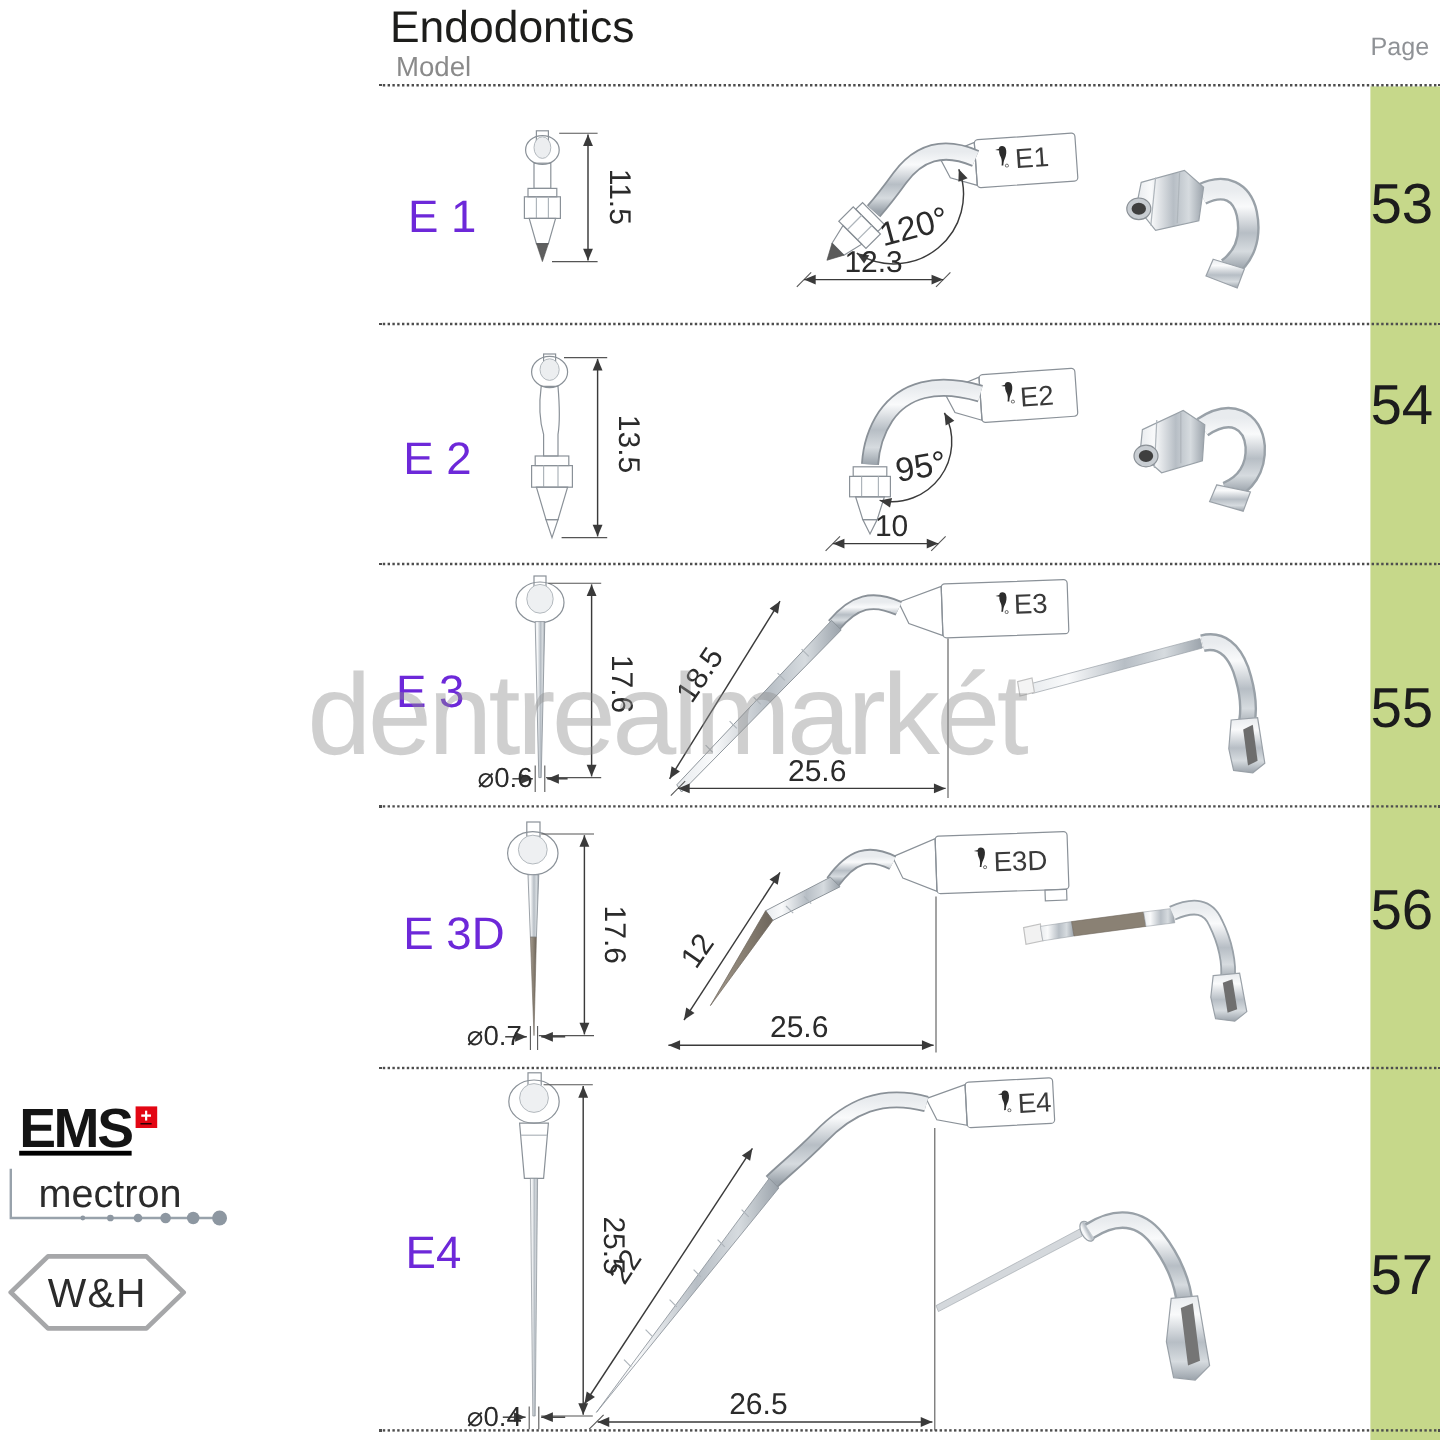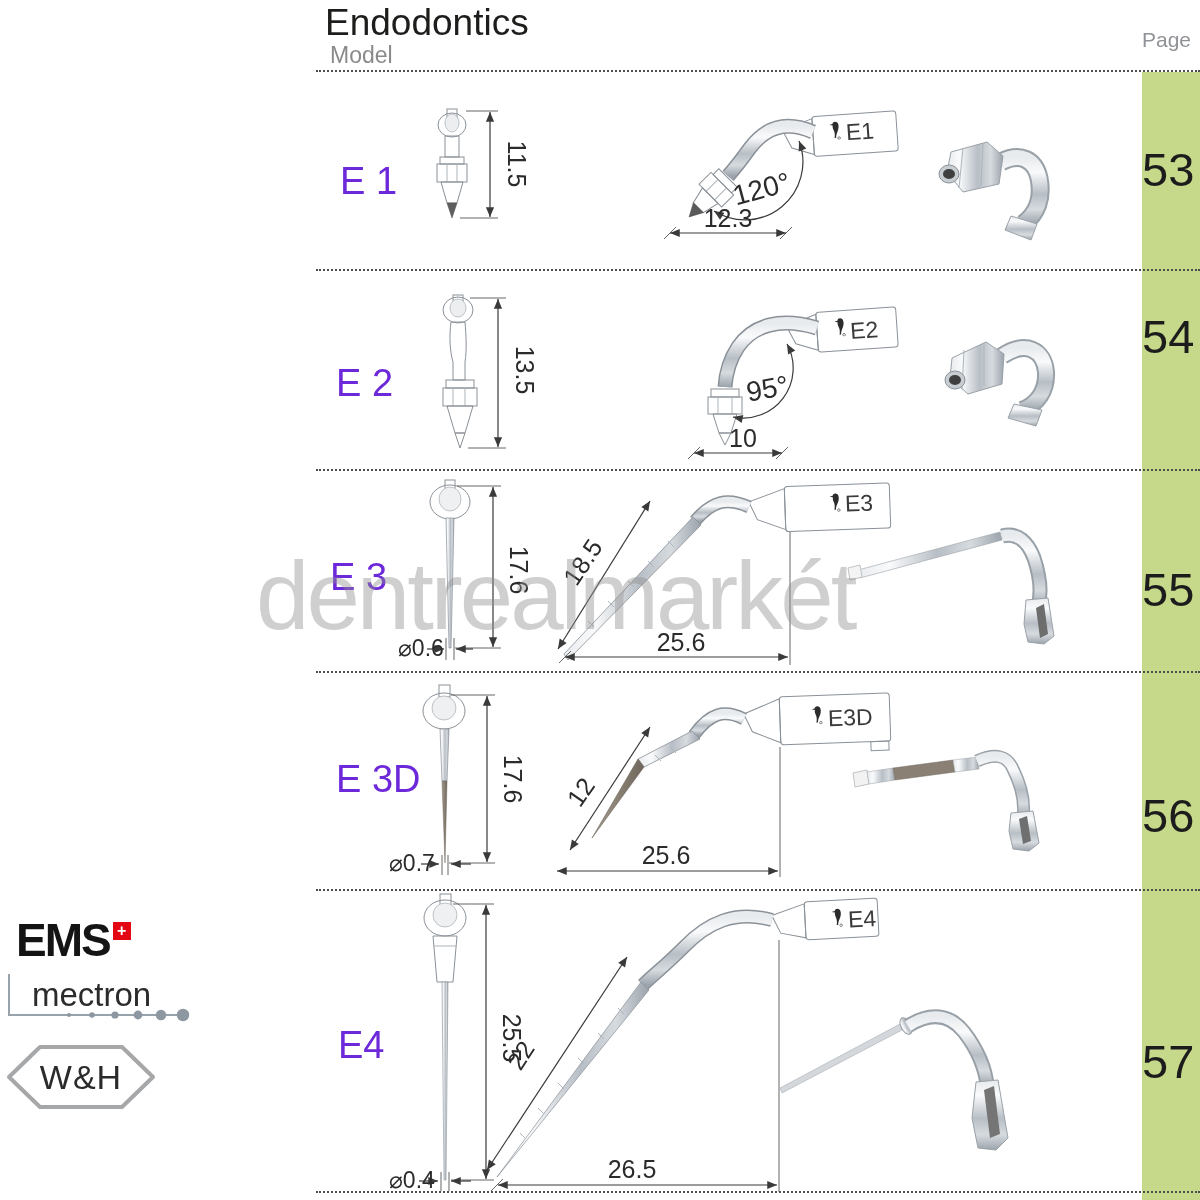--- a/index.html
+++ b/index.html
@@ -18,21 +18,21 @@
   svg{position:absolute;z-index:2;overflow:visible;}
   svg text{font-family:"Liberation Sans","DejaVu Sans",sans-serif;fill:#2b2b2b;}
   .dim{font-size:25px;}
   .dim-sm{font-size:23px;}
   .angle-dim{font-size:28px;}
   .mark{font-size:23px;fill:#3a3a3a;}
   .watermark{
     left:256px;top:546px;font-size:96px;line-height:100px;color:#8f8f8f;
     opacity:.42;letter-spacing:-3px;z-index:3;white-space:nowrap;pointer-events:none;
   }
-  .ems{left:16px;top:920px;display:flex;align-items:flex-start;z-index:2;}
+  .ems{left:16px;top:920px;display:flex;align-items:flex-start;z-index:2;text-decoration:underline;}
   .ems-text{font-size:46px;font-weight:bold;color:#141414;letter-spacing:-2px;line-height:40px;}
   .ems-cross{display:block;width:18px;height:18px;background:#e30613;color:#ffffff;
     font-size:16px;font-weight:bold;line-height:18px;text-align:center;margin-left:3px;margin-top:2px;}
   .outline{fill:none;stroke:#8a9198;stroke-width:1;}
   .dimline{stroke:#3a3a3a;stroke-width:1.2;fill:none;}
   .tick{stroke:#555;stroke-width:0.9;fill:none;}
   .hatch{stroke:#aeb5bb;stroke-width:1;}
 </style>
 </head>
 <body>
@@ -76,21 +76,21 @@
 <div class="abs sep" style="top:70px"></div>
 <div class="abs sep" style="top:269px"></div>
 <div class="abs sep" style="top:469px"></div>
 <div class="abs sep" style="top:671px"></div>
 <div class="abs sep" style="top:889px"></div>
 <div class="abs sep" style="top:1191px"></div>
 
 <div class="abs page-num" style="top:143px">53</div>
 <div class="abs page-num" style="top:310px">54</div>
 <div class="abs page-num" style="top:563px">55</div>
-<div class="abs page-num" style="top:789px">56</div>
+<div class="abs page-num" style="top:731px">56</div>
 <div class="abs page-num" style="top:1035px">57</div>
 
 <div class="abs model-label" style="left:340px;top:160px">E 1</div>
 <div class="abs model-label" style="left:336px;top:362px">E 2</div>
 <div class="abs model-label" style="left:330px;top:556px">E 3</div>
 <div class="abs model-label" style="left:336px;top:758px">E 3D</div>
 <div class="abs model-label" style="left:338px;top:1024px">E4</div>
 
 <svg style="left:420px;top:106px" width="115" height="135" viewBox="0 0 115 135">
   <rect x="27" y="3" width="10" height="12" fill="url(#gV)" class="outline"></rect>

